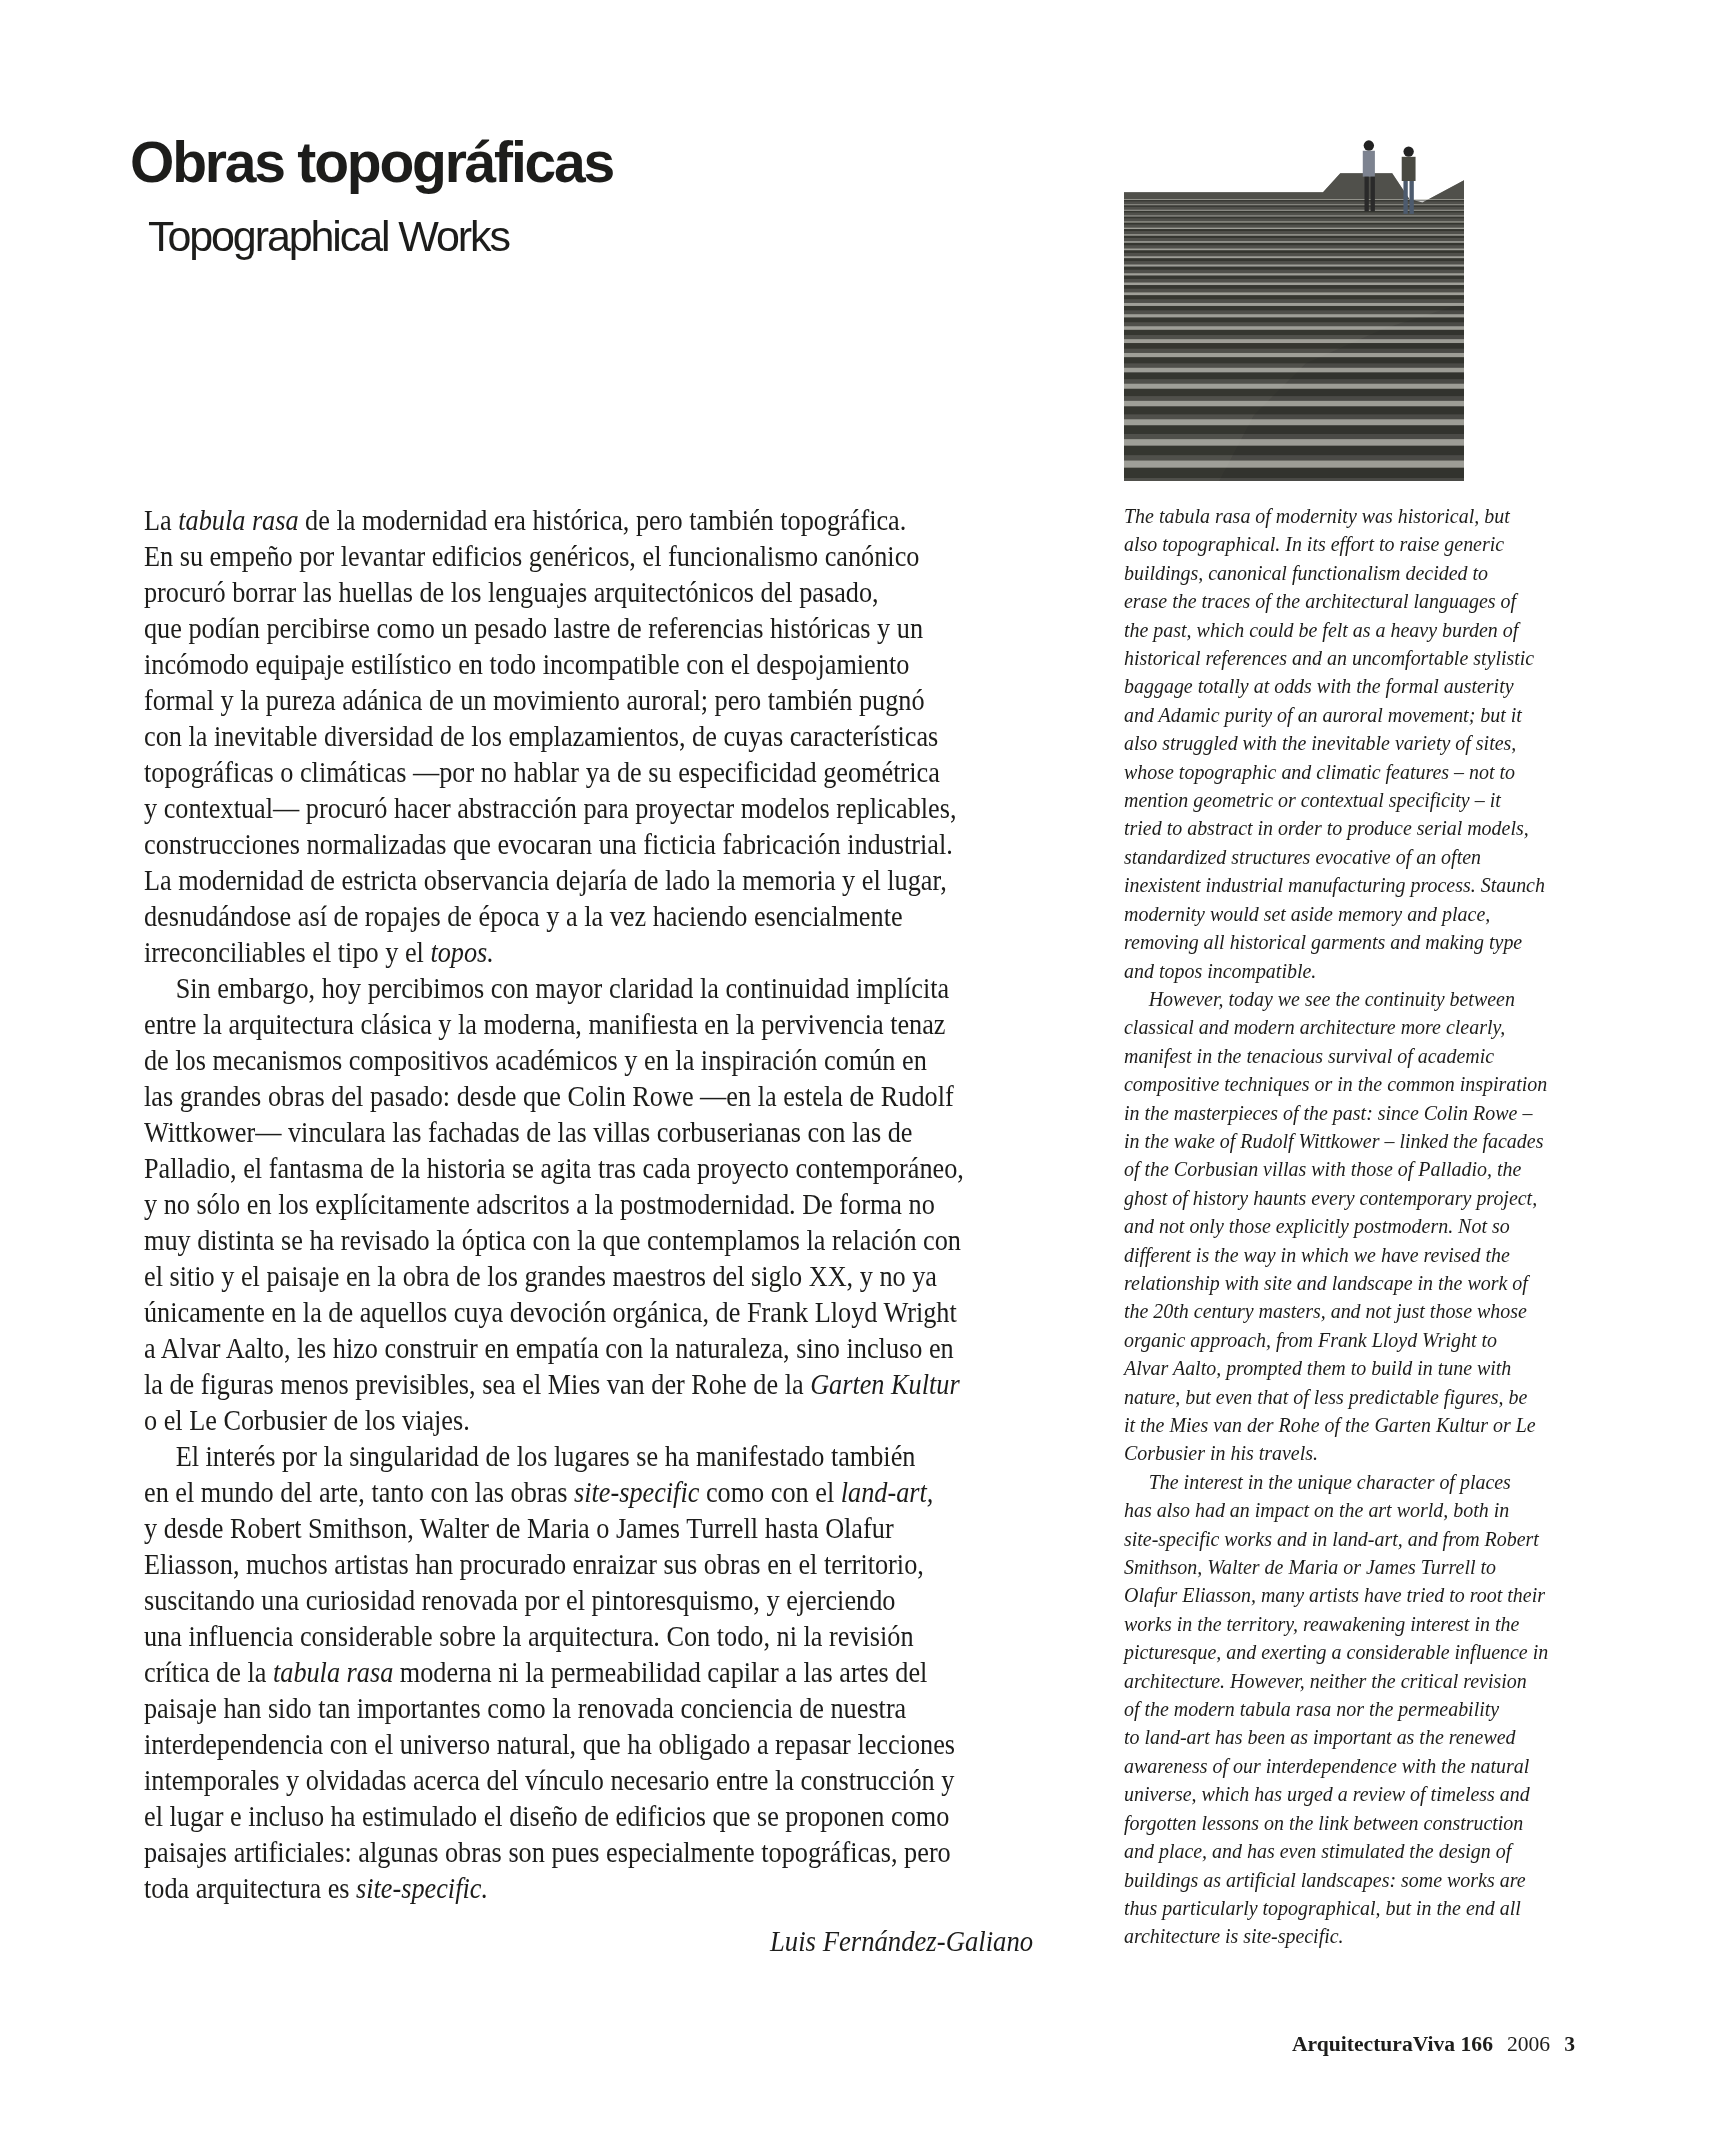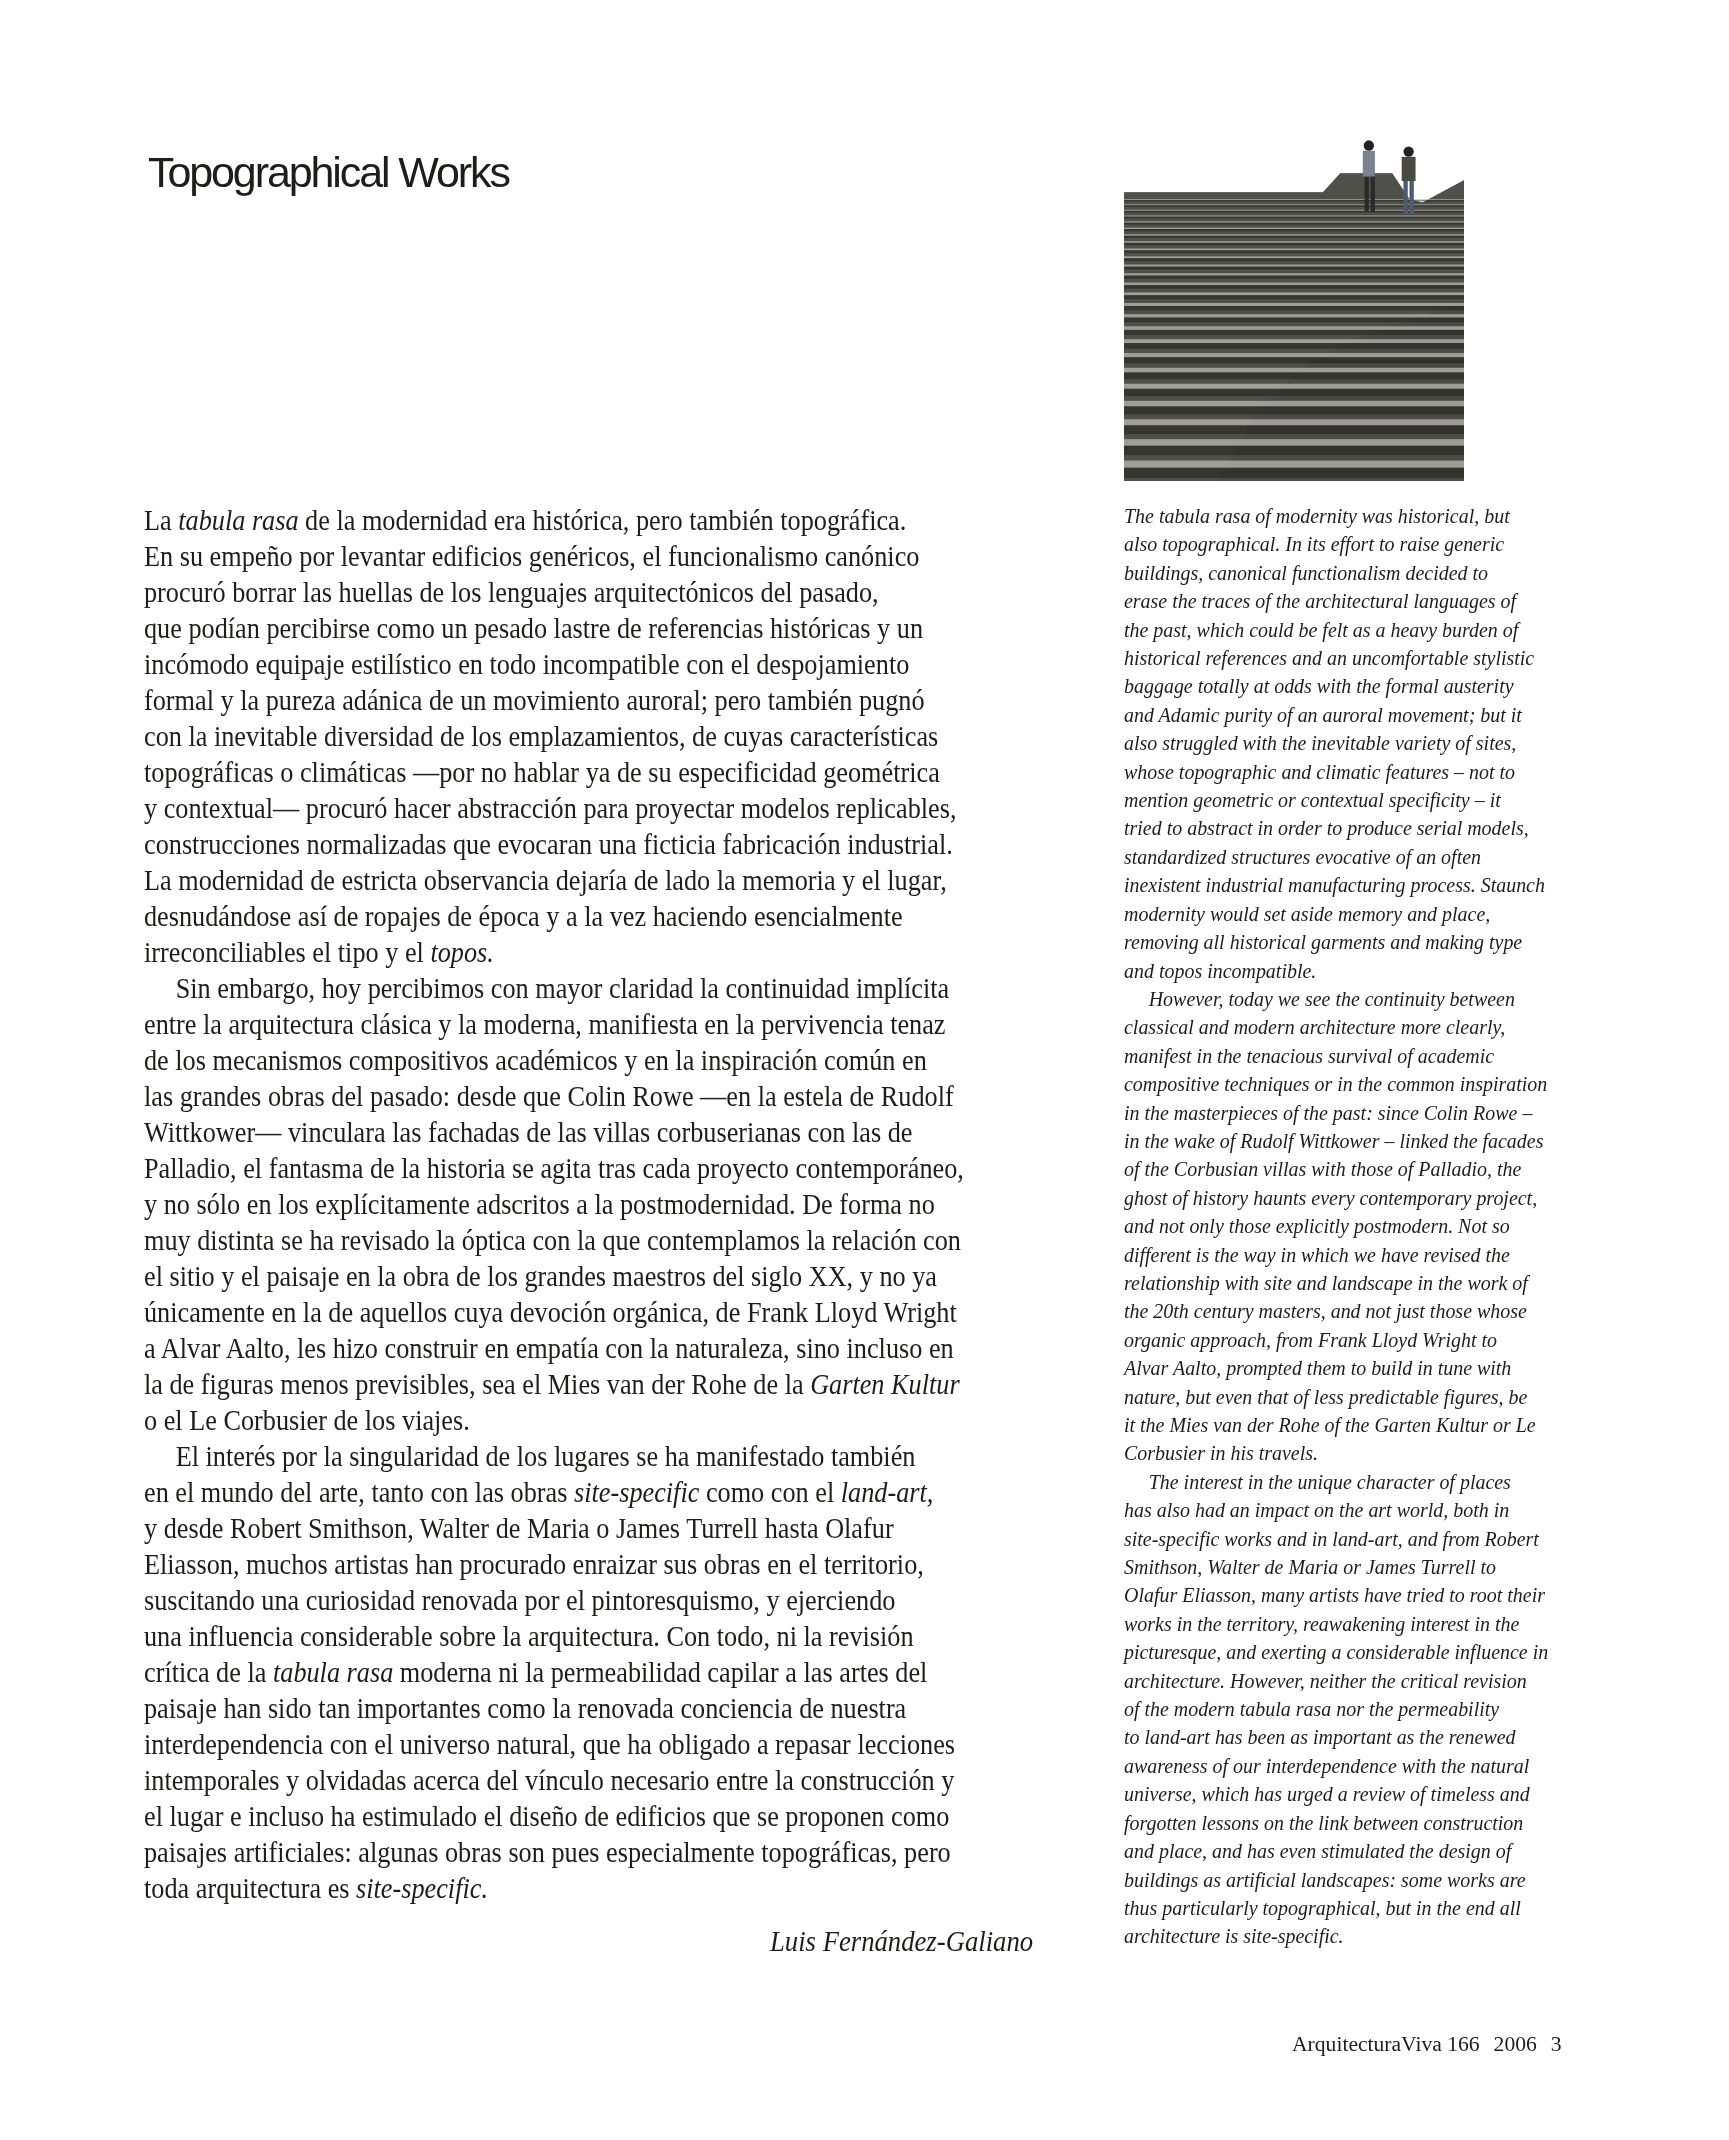--- a/index.html
+++ b/index.html
@@ -45,27 +45,28 @@
       position: absolute; left: 770px; top: 1925px;
       font-family: "Liberation Serif", serif; font-style: italic; font-size: 29px;
       color: #1d1d1b; white-space: nowrap;
       transform: scaleX(0.92); transform-origin: left top;
     }
 
     .footer {
       position: absolute; left: 1292px; top: 2032px;
       font-family: "Liberation Serif", serif; font-size: 21.6px; color: #1d1d1b; white-space: nowrap;
     }
-    .footer .b { font-weight: normal; }
+    .footer .b { font-weight: bold; }
     .footer .sp { display: inline-block; width: 8.6px; }
   </style>
 </head>
 <body>
 
 <div class="title-block">
+  <h1 class="title-es">Obras topográficas</h1>
   <h2 class="title-en">Topographical Works</h2>
 </div>
 
 <div class="photo" role="img" aria-label="Two people walking up a wide stone stairway with grass between the steps">
   <svg viewBox="0 0 393 406" preserveAspectRatio="none" id="photo-svg">
     <rect x="0" y="0" width="393" height="406" fill="#ffffff"></rect>
     <polygon points="0,72 230,72 250,50 310,50 330,80 345,84 393,58 393,406 0,406" fill="#4a4a46"></polygon>
     <polygon points="230,72 250,50 310,50 330,80 345,84 393,58 393,200 300,230 210,270 150,330 110,406 0,406 0,72" fill="#55554f" opacity="0.6"></polygon>
     <g id="steps">
         <rect x="0" y="80" width="393" height="1.0499999999999998" fill="#b9b9b2" opacity="0.75"></rect>

